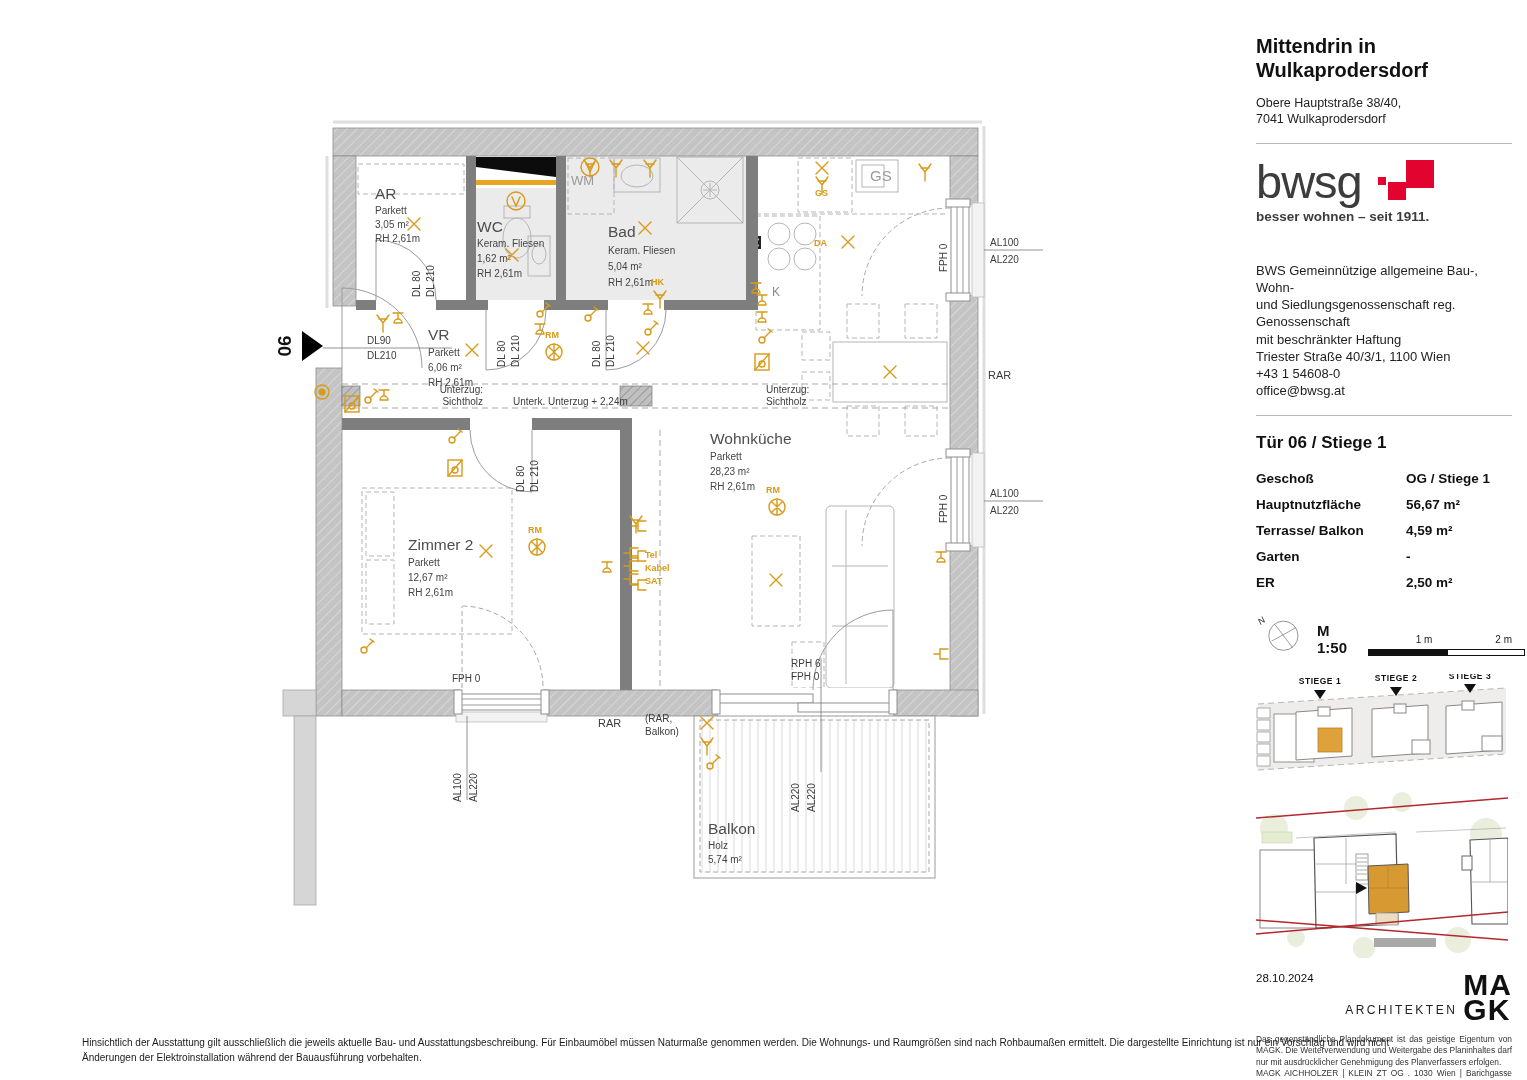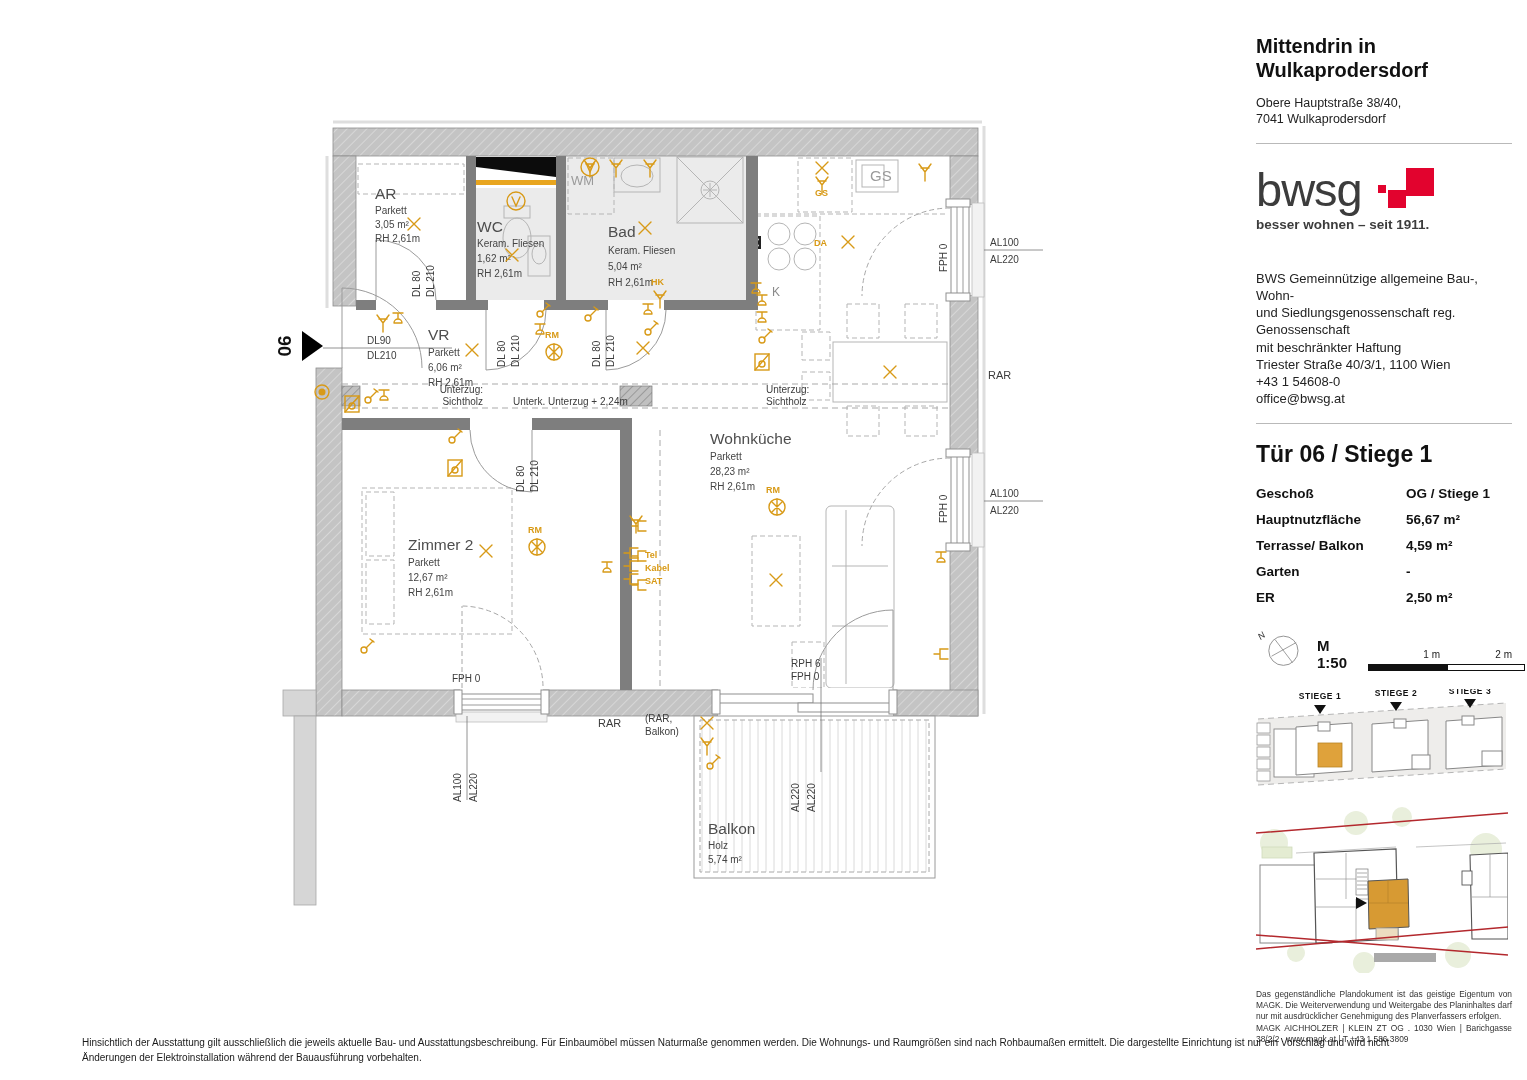--- a/index.html
+++ b/index.html
@@ -23,34 +23,34 @@
   .doord{fill:none;stroke:#a8a8a8;stroke-width:1;stroke-dasharray:5 3;}
   .win{fill:#fff;stroke:#8f8f8f;stroke-width:1;}
   .sill{fill:#f2f2f2;stroke:#bdbdbd;stroke-width:.8;}
   .dash{stroke:#a9a9a9;stroke-dasharray:6 4;fill:none;stroke-width:1;}
   .lead{stroke:#777;stroke-width:.8;fill:none;}
 
   .panel{position:absolute;left:1256px;top:0;width:256px;height:860px;padding-top:34px;box-sizing:border-box;}
   .p-title{font-size:20px;font-weight:bold;line-height:1.2;color:#111;}
   .p-addr{margin-top:13px;font-size:12.5px;line-height:1.3;color:#222;}
   .divider{border:none;border-top:1px solid #b9b9b9;margin:15px 0 0 0;}
-  .brand{margin-top:22px;position:relative;height:84px;}
+  .brand{margin-top:14px;position:relative;height:84px;}
   .brand-word{font-size:47px;font-weight:500;color:#3c3c3c;letter-spacing:-1px;line-height:1;}
   .brand-squares{position:absolute;left:122px;top:2px;width:60px;height:56px;}
   .sq{position:absolute;}
   .brand-tagline{font-size:13.5px;font-weight:bold;color:#3c3c3c;margin-top:4px;}
   .company{margin-top:20px;font-size:13px;line-height:1.33;color:#222;}
-  .unit-title{margin-top:17px;font-size:23px;font-weight:bold;color:#111;}
+  .unit-title{margin-top:17px;font-size:17px;font-weight:bold;color:#111;}
   .details{margin-top:18px;}
   .d-row{display:flex;font-size:13.5px;font-weight:bold;color:#111;margin-bottom:11px;}
   .d-label{width:150px;}
   .scalebar-row{margin-top:18px;display:flex;align-items:flex-end;gap:8px;}
   .m150{font-size:15px;font-weight:bold;color:#111;padding-bottom:2px;}
   .sbar{position:relative;width:158px;height:24px;}
-  .sbar .tick1{position:absolute;left:48px;top:0;font-size:10px;width:32px;text-align:center;}
+  .sbar .tick1{position:absolute;left:48px;top:0;font-size:10px;width:32px;text-align:left;}
   .sbar .tick2{position:absolute;right:0;top:0;font-size:10px;}
   .sbar .seg-b{position:absolute;left:0;bottom:2px;width:79px;height:7px;background:#111;}
   .sbar .seg-w{position:absolute;left:79px;bottom:2px;width:78px;height:7px;background:#fff;border:1px solid #111;box-sizing:border-box;}
   .overview{margin-top:16px;}
   .siteplan{margin-top:4px;}
   .panel-footer{margin-top:10px;display:flex;justify-content:space-between;align-items:flex-start;}
   .p-date{font-size:11.5px;color:#111;}
   .magk{display:flex;align-items:flex-end;gap:6px;}
   .magk-word{font-size:12px;letter-spacing:2.5px;color:#222;padding-bottom:5px;}
   .magk-big{font-size:30px;font-weight:800;line-height:.84;color:#111;letter-spacing:1px;}
@@ -560,20 +560,30 @@
         <g>
           <polygon points="214,48 252,46 252,132 216,132" fill="#fff" stroke="#555" stroke-width="1.1"></polygon>
           <rect x="206" y="64" width="10" height="14" fill="#fff" stroke="#555" stroke-width=".9"></rect>
           <path d="M216,90 H252 M234,47 V90" stroke="#999" stroke-width=".7" fill="none"></path>
         </g>
         <rect x="118" y="146" width="62" height="9" fill="#a9a9a9"></rect>
         <path d="M0,26 L252,6 M0,142 L252,120 M0,128 L252,148" stroke="#b3282d" stroke-width="1.5" fill="none"></path>
       </svg>
     </div>
 
+    <div class="panel-footer">
+      <span class="p-date">28.10.2024</span>
+      <span class="magk">
+        <span class="magk-word">ARCHITEKTEN</span>
+        <span class="magk-big">
+          <div>MA</div>
+          <div>GK</div>
+        </span>
+      </span>
+    </div>
 
     <div class="fineprint">
       <p>Das gegenständliche Plandokument ist das geistige Eigentum von MAGK. Die Weiterverwendung und Weitergabe des Planinhaltes darf nur mit ausdrücklicher Genehmigung des Planverfassers erfolgen.</p>
       <p>MAGK AICHHOLZER | KLEIN ZT OG . 1030 Wien | Barichgasse 38/2/2 . www.magk.at | T +43 1 586 3809</p>
     </div>
   </aside>
 
   <div class="disclaimer">
     <div>Hinsichtlich der Ausstattung gilt ausschließlich die jeweils aktuelle Bau- und Ausstattungsbeschreibung. Für Einbaumöbel müssen Naturmaße genommen werden. Die Wohnungs- und Raumgrößen sind nach Rohbaumaßen ermittelt. Die dargestellte Einrichtung ist nur ein Vorschlag und wird nicht</div>
     <div>Änderungen der Elektroinstallation während der Bauausführung vorbehalten.</div>

